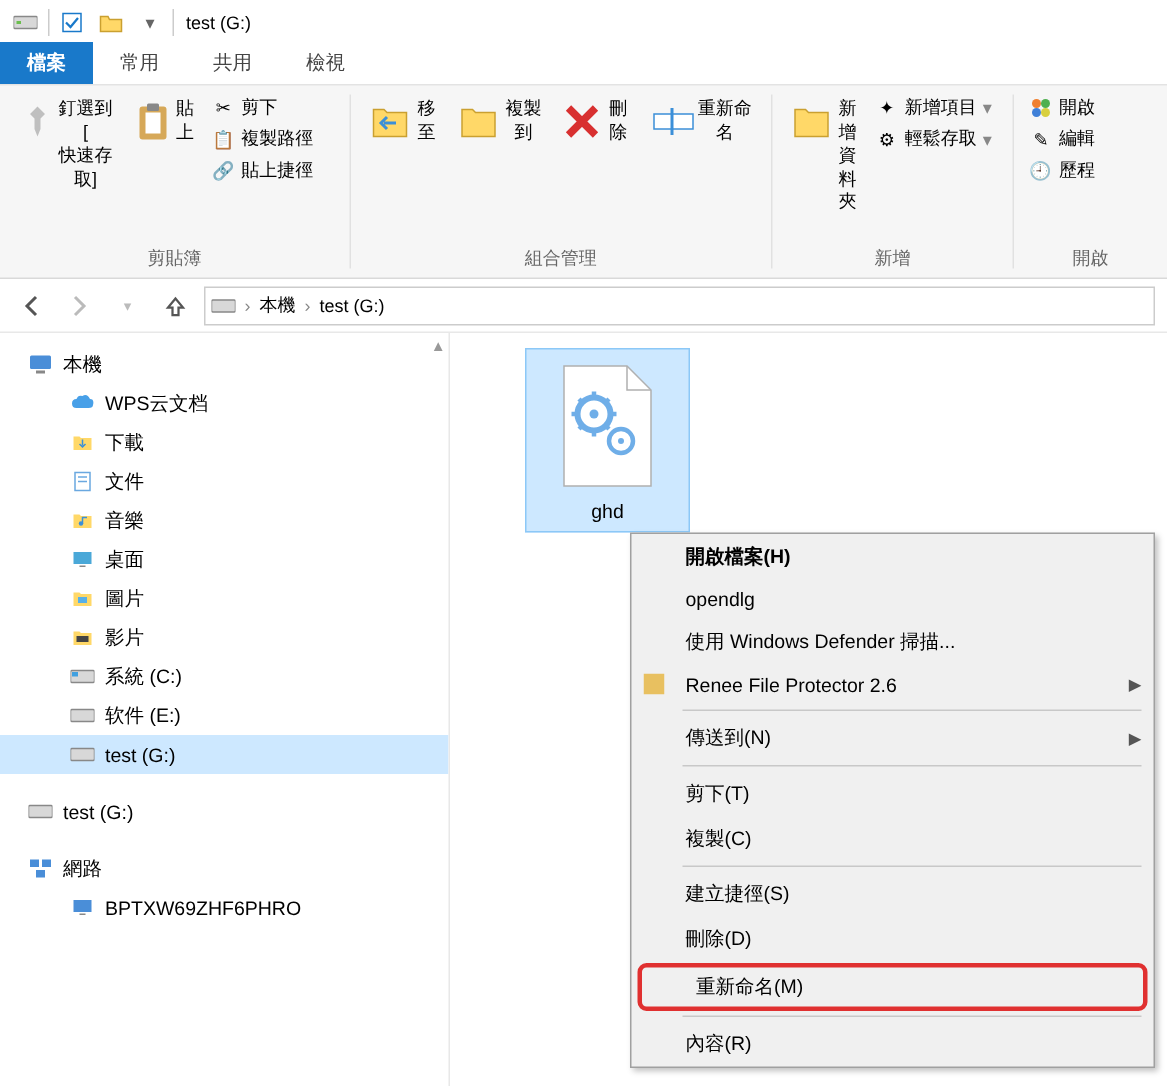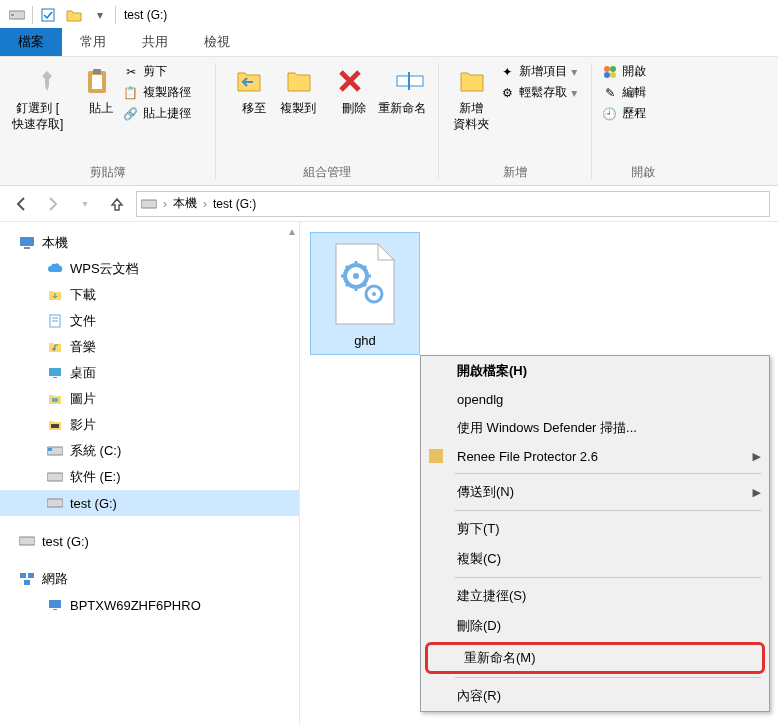--- a/index.html
+++ b/index.html
@@ -7,29 +7,29 @@
 
 
 .title-bar { height: 30px; display: flex; align-items: center; padding: 0 4px; background: #fff; }
 .title-bar .sys-icon { width: 18px; height: 18px; margin: 0 4px; display: flex; align-items: center; justify-content: center; }
 .title-bar .sep { width: 1px; height: 18px; background: #ccc; margin: 0 2px; }
 .title-bar .title-text { margin-left: 6px; font-size: 12px; }
 
 
 .tabs { height: 26px; display: flex; align-items: flex-end; background: #fff; }
 .tab { padding: 5px 18px; font-size: 13px; color: #444; cursor: pointer; }
-.tab.active { background: #1979ca; color: #000000; }
+.tab.active { background: #1979ca; color: #ffffff; font-weight: bold; }
 
 
 .ribbon { height: 130px; background: #f6f6f6; border-top: 1px solid #e3e3e3; border-bottom: 1px solid #d9d9d9; display: flex; }
 .ribbon-group { display: flex; flex-direction: column; padding: 4px 6px 2px; }
 .ribbon-group .group-body { flex: 1; display: flex; align-items: flex-start; }
 .ribbon-group .group-label { text-align: center; font-size: 12px; color: #666; padding-bottom: 2px; }
 .ribbon-sep { width: 1px; background: #e1e1e1; margin: 6px 0; }
-.big-btn { display: flex; flex-direction: column; align-items: flex-end; padding: 4px 6px; text-align: center; min-width: 50px; }
+.big-btn { display: flex; align-items: flex-start; padding: 4px 6px; text-align: center; min-width: 50px; }
 .big-btn .icon { width: 32px; height: 32px; margin-bottom: 4px; display: flex; align-items: center; justify-content: center; }
 .big-btn .lbl { font-size: 12px; line-height: 1.3; white-space: pre-line; }
 .small-row { display: flex; align-items: center; padding: 2px 4px; min-width: 90px; }
 .small-row .icon { width: 16px; height: 16px; margin-right: 4px; display: flex; align-items: center; justify-content: center; }
 .small-row .lbl { font-size: 12px; }
 .col { display: flex; flex-direction: column; }
 
 
 .nav-bar { height: 36px; display: flex; align-items: center; padding: 4px 8px; gap: 6px; border-bottom: 1px solid #e8e8e8;}
 .nav-btn { width: 26px; height: 26px; display: flex; align-items: center; justify-content: center; color: #555; }
@@ -44,21 +44,21 @@
 .scroll-indicator { position: absolute; right: 2px; top: 4px; color: #999; font-size: 10px;}
 .tree-item { display: flex; align-items: center; padding: 4px 8px 4px 26px; font-size: 13px; }
 .tree-item.root { padding-left: 18px; font-weight: normal; }
 .tree-item.indent1 { padding-left: 46px; }
 .tree-item.selected { background: #cde8ff; }
 .tree-item .ticon { width: 18px; height: 18px; margin-right: 6px; display: flex; align-items: center; justify-content: center; flex-shrink: 0;}
 .tree-item .tlabel { font-size: 13px; }
 
 .content-pane { flex: 1; padding: 10px; position: relative; }
 .file-item { width: 110px; display: flex; flex-direction: column; align-items: center; padding: 6px; }
-.file-item.selected { background: #cde8ff; border: 1px solid #8cc8f7; }
+.file-item.selected { background: #cde8ff; border: 1px solid #8cc8f7; margin-left: 40px; }
 .file-item .ficon { width: 80px; height: 90px; display: flex; align-items: center; justify-content: center; }
 .file-item .flabel { font-size: 13px; margin-top: 4px; text-align: center; }
 
 
 .ctx { position: absolute; background: #f0f0f0; border: 1px solid #a0a0a0; box-shadow: 2px 2px 4px rgba(0,0,0,0.25); font-size: 13px; width: 350px; }
 .ctx-item { display: flex; align-items: center; padding: 6px 14px 6px 36px; position: relative; }
 .ctx-item .cicon { position: absolute; left: 8px; width: 16px; height: 16px; }
 .ctx-item .carrow { position: absolute; right: 8px; font-size: 11px; color: #555;}
 .ctx-sep { height: 1px; background: #c8c8c8; margin: 3px 8px 3px 34px; }
 .ctx-highlight { border: 3px solid #e03030; border-radius: 6px; margin: 1px 4px; }

